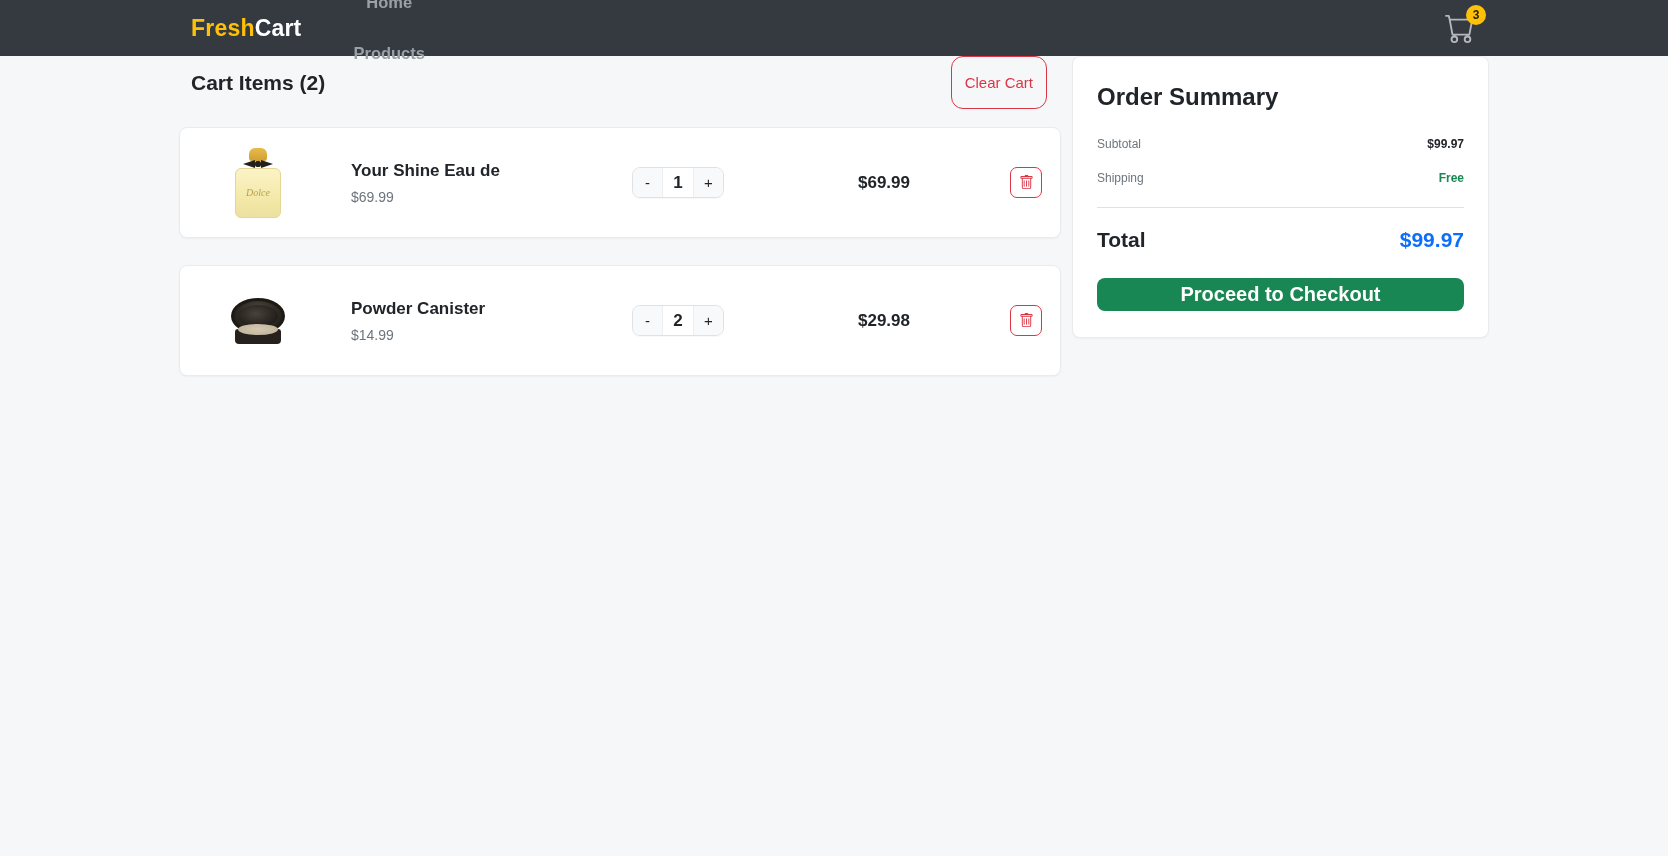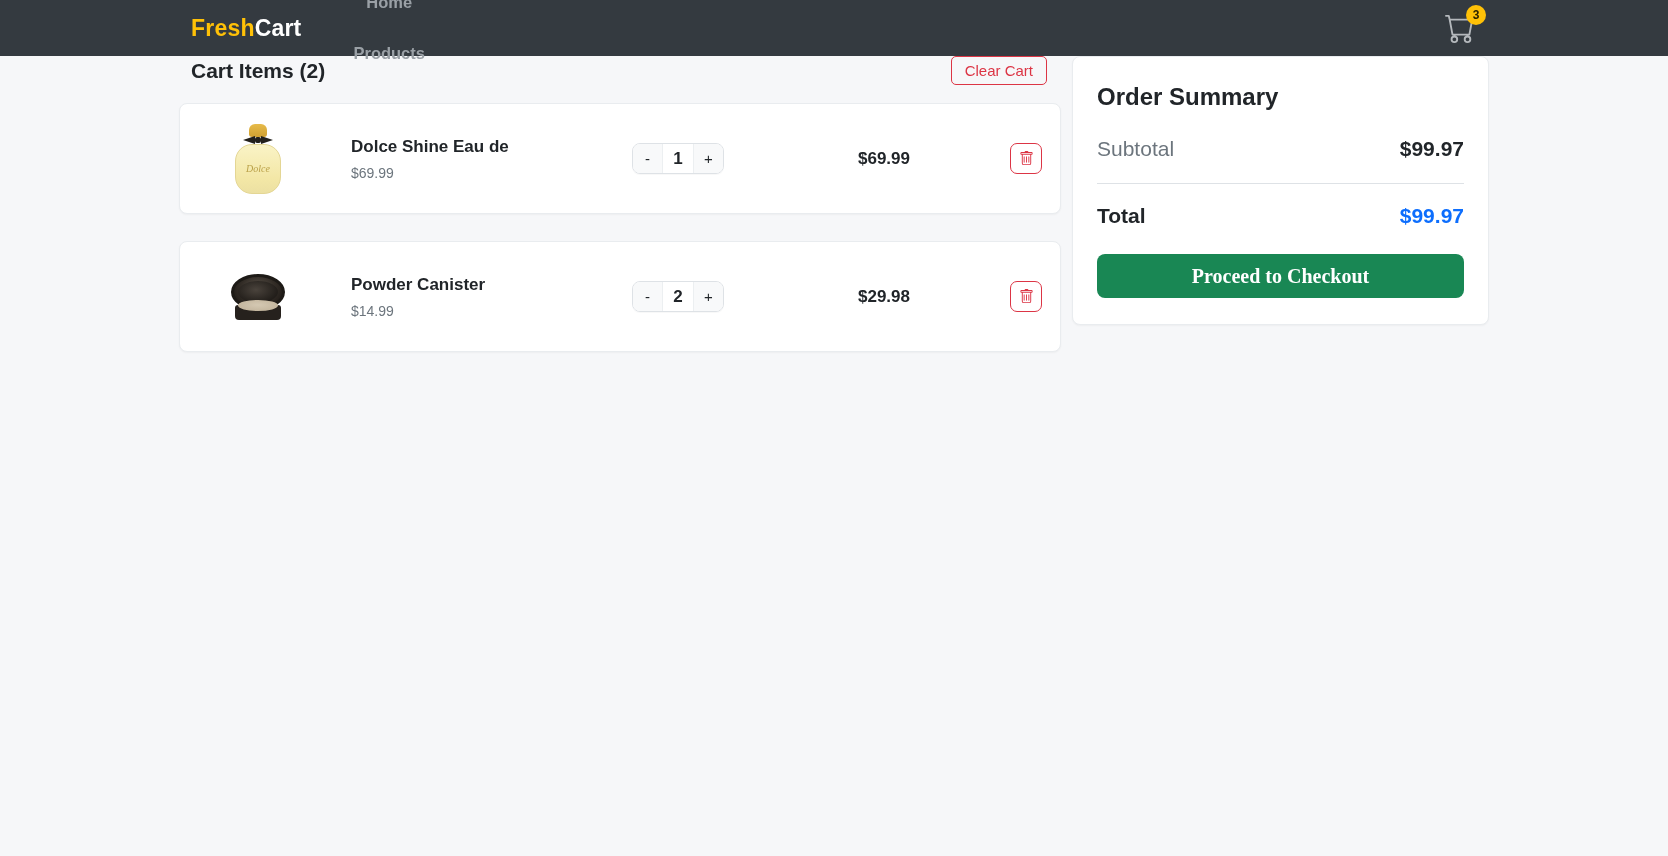--- a/index.html
+++ b/index.html
@@ -24,21 +24,21 @@
   
   .page-title { font-size:38px; font-weight:700; margin:54px 0 30px; padding-left:12px; }
   .row { display:flex; gap:11px; align-items:flex-start; }
   .col-items { flex:1 1 auto; min-width:0; }
   .col-summary { flex:0 0 417px; }
 
   
   .items-header { display:flex; align-items:center; justify-content:space-between; padding:0 14px 0 12px; margin-bottom:18px; }
   .items-header h2 { font-size:21px; font-weight:700; }
   .btn-clear { background:transparent; border:1px solid #dc3545; color:#dc3545; font-size:15px;
-               padding:5px 13px; border-radius:5px; cursor:pointer; font-family:inherit; }
+               padding:17px 13px; border-radius:12px; cursor:pointer; font-family:inherit; }
 
   .item-card { background:#ffffff; border:1px solid #e9ecef; border-radius:8px; box-shadow:0 1px 2px rgba(0,0,0,.04);
                height:111px; display:flex; align-items:center; padding:0 18px 0 28px; margin-bottom:27px; }
   .item-img { flex:0 0 100px; display:flex; align-items:center; justify-content:center; }
   .item-info { flex:0 0 290px; padding-left:43px; }
   .item-name { font-size:17px; font-weight:600; color:#212529; }
   .item-unit-price { font-size:14px; color:#6c757d; margin-top:8px; }
 
   .qty-wrap { flex:0 0 160px; display:flex; justify-content:center; }
   .qty { display:flex; align-items:stretch; border:1px solid #dee2e6; border-radius:8px; overflow:hidden; height:31px; box-shadow:0 1px 1px rgba(0,0,0,.03); }
@@ -55,48 +55,48 @@
                display:flex; align-items:center; justify-content:center; cursor:pointer; }
 
   
   .perfume { display:flex; flex-direction:column; align-items:center; }
   .p-cap { width:18px; height:13px; background:linear-gradient(180deg,#e7bb4a,#d0a032); border-radius:6px 6px 3px 3px; }
   .p-bow { position:relative; width:30px; height:9px; margin:-1px 0 0; z-index:2; }
   .p-bow::before { content:""; position:absolute; left:0; top:0; border-top:4.5px solid transparent; border-bottom:4.5px solid transparent; border-right:12px solid #23201c; }
   .p-bow::after  { content:""; position:absolute; right:0; top:0; border-top:4.5px solid transparent; border-bottom:4.5px solid transparent; border-left:12px solid #23201c; }
   .p-knot { position:absolute; left:50%; top:1.5px; width:6px; height:6px; margin-left:-3px; background:#23201c; border-radius:2px; }
   .p-body { width:46px; height:50px; margin-top:-1px; background:linear-gradient(180deg,#faf3c6 0%,#f3e7a6 70%,#ece0a2 100%);
-            border:1px solid #e4d694; border-radius:17px; display:flex; align-items:center; justify-content:center; }
+            border:1px solid #e4d694; border-radius:6px; display:flex; align-items:center; justify-content:center; }
   .p-label { font-family:"Liberation Serif","DejaVu Serif",serif; font-style:italic; font-size:10px; color:#bba24a; }
 
   
   .compact { display:flex; flex-direction:column; align-items:center; }
   .c-lid { width:54px; height:36px; border-radius:50%;
            background:radial-gradient(ellipse at 50% 38%, #5c544b 0%, #332d27 50%, #15110e 100%);
            border:3px solid #1d1a16; position:relative; }
   .c-lid::after { content:""; position:absolute; inset:4px; border-radius:50%;
                   background:radial-gradient(ellipse at 45% 40%, #4a433c 0%, #221e1a 70%); }
   .c-base { width:46px; height:15px; background:#26211d; border-radius:3px 3px 4px 4px; margin-top:-5px; position:relative; }
   .c-base::before { content:""; position:absolute; top:-5px; left:3px; right:3px; height:11px; border-radius:50%;
                     background:radial-gradient(ellipse at 50% 45%, #d4c8b2 0%, #c2b49c 80%); }
 
   
   .summary-card { background:#ffffff; border:1px solid #e9ecef; border-radius:8px; box-shadow:0 1px 2px rgba(0,0,0,.04);
                   padding:26px 24px; }
   .summary-title { font-size:24px; font-weight:700; margin-bottom:26px; }
-  .sum-row { display:flex; justify-content:space-between; align-items:center; font-size:21px; margin-bottom:20px; }
+  .sum-row { display:flex; justify-content:space-between; align-items:center; font-size:12px; margin-bottom:20px; }
   .sum-label { color:#6c757d; }
   .sum-val { font-weight:700; color:#212529; }
   .sum-val.free { color:#198754; }
   .summary-card hr { border:none; border-top:1px solid #dee2e6; margin:22px 0 20px; }
   .total-row { display:flex; justify-content:space-between; align-items:center; margin-bottom:26px; }
   .total-label { font-size:21px; font-weight:700; }
   .total-val { font-size:21px; font-weight:700; color:#0d6efd; }
-  .btn-checkout { width:100%; height:44px; background:#198754; color:#ffffff; border:none; border-radius:8px;
-                  font-size:20px; font-weight:700; cursor:pointer; font-family:Liberation Serif, serif; }
+  .btn-checkout { width:100%; height:33px; background:#198754; color:#ffffff; border:none; border-radius:8px;
+                  font-size:20px; font-weight:700; cursor:pointer; font-family:Liberation Sans, sans-serif; }
 </style>
 </head>
 <body>
 
 <header class="navbar">
   <div class="container nav-inner">
     <a class="brand"><span class="brand-accent">Fresh</span><span class="brand-rest">Cart</span></a>
     <nav class="nav-links">
       <a>Home</a>
       <a>Products</a>
@@ -125,21 +125,21 @@
             <div class="p-cap"></div>
             <div class="p-bow">
                 <div class="p-knot"></div>
               </div>
             <div class="p-body">
               <span class="p-label">Dolce</span>
             </div>
           </div>
         </div>
         <div class="item-info">
-          <div class="item-name">Dolce Shine Eau de</div>
+          <div class="item-name">Your Shine Eau de</div>
           <div class="item-unit-price">$69.99</div>
         </div>
         <div class="qty-wrap">
           <div class="qty">
             <button class="qty-btn minus">-</button>
             <div class="qty-val">1</div>
             <button class="qty-btn plus">+</button>
           </div>
         </div>
         <div class="total-wrap">
@@ -183,20 +183,24 @@
       </article>
     </section>
 
     <aside class="col-summary">
       <div class="summary-card">
         <h3 class="summary-title">Order Summary</h3>
         <div class="sum-row">
           <span class="sum-label">Subtotal</span>
           <span class="sum-val">$99.97</span>
         </div>
+        <div class="sum-row">
+          <span class="sum-label">Shipping</span>
+          <span class="sum-val free">Free</span>
+        </div>
         <hr>
         <div class="total-row">
           <span class="total-label">Total</span>
           <span class="total-val">$99.97</span>
         </div>
         <button class="btn-checkout">Proceed to Checkout</button>
       </div>
     </aside>
   </div>
 </main>

